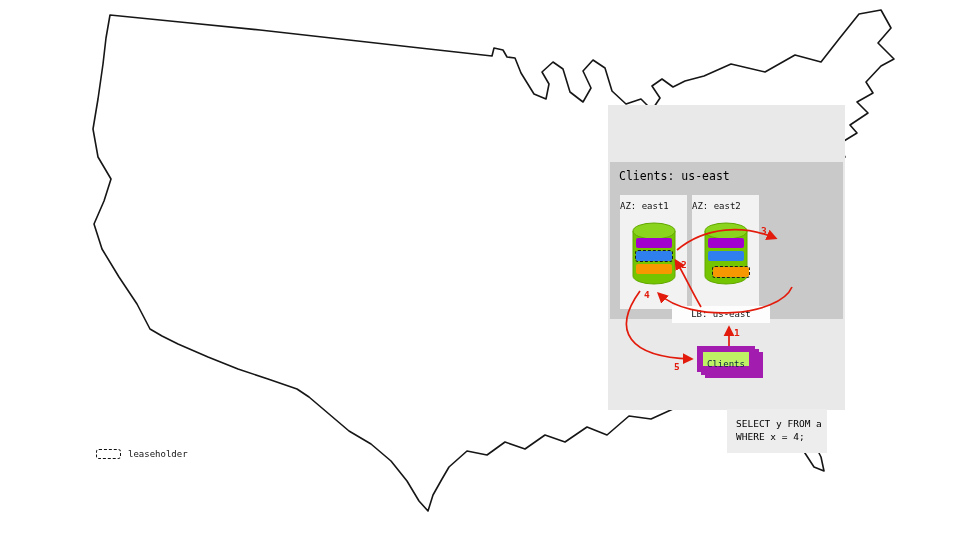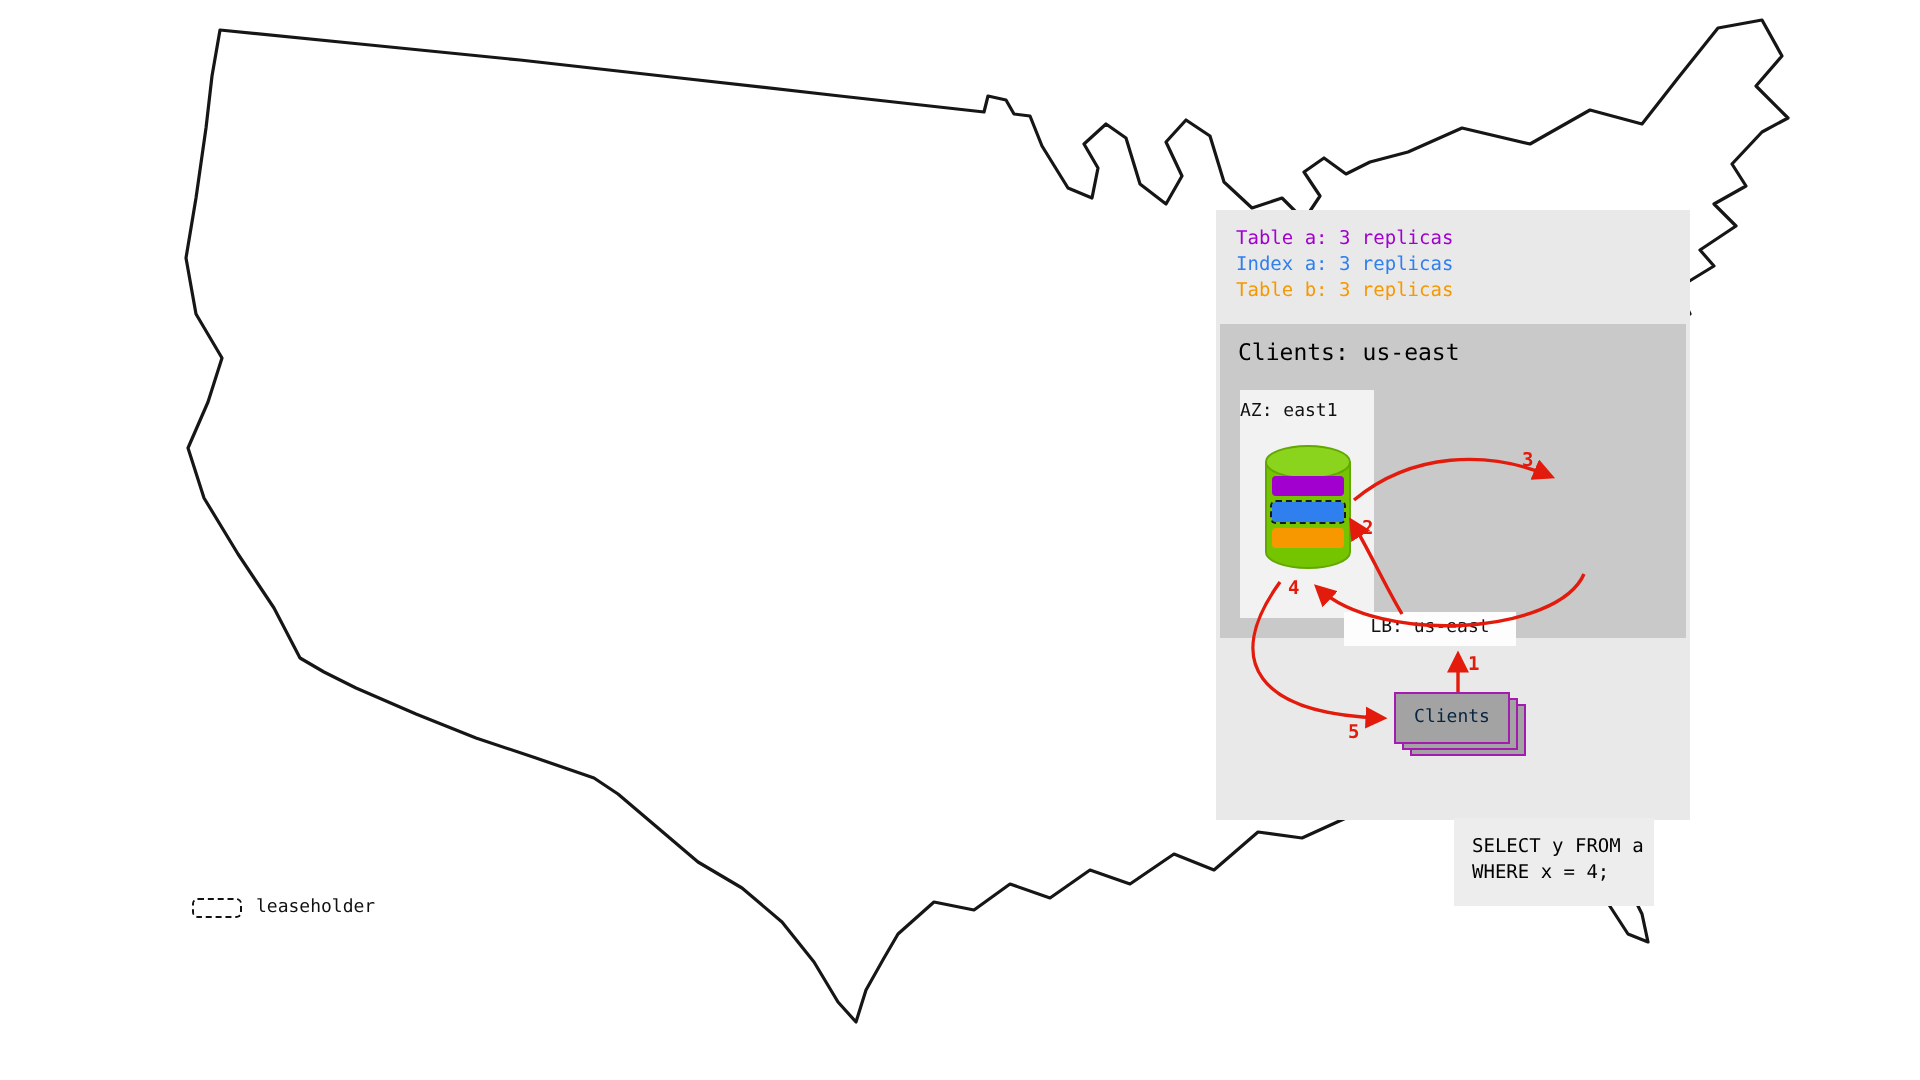--- a/index.html
+++ b/index.html
@@ -25,25 +25,25 @@
   .cyl{position:relative;width:46px;height:64px;margin:10px auto 0}
   .cyl-svg{position:absolute;left:0;top:0}
   .bars{position:absolute;left:5px;top:16px;width:36px;display:flex;flex-direction:column;gap:3px}
   .bar{width:36px;height:10px;border-radius:2px}
   .c-a{background:#a100cf}
   .c-i{background:#2f7fee}
   .c-b{background:#f79800}
   .dashed{outline:1.5px dashed #1b1b1b;outline-offset:0px}
   .dashed.off{transform:translate(5px,3px)}
 
-  .lb{position:absolute;left:64px;top:201px;width:86px;height:17px;background:#fdfdfd;
+  .lb{position:absolute;left:64px;top:201px;width:98px;height:17px;background:#fdfdfd;
       text-align:center;font-size:9px;line-height:17px}
 
   .clients{position:absolute;left:89px;top:241px;width:68px;height:34px}
-  .client-layer{position:absolute;width:58px;height:26px;background:#a3a3a3;border:1px solid #a21caf}
+  .client-layer{position:absolute;width:58px;height:26px;background:#bef264;border:6px solid #a21caf}
   .client-layer.l3{left:8px;top:6px}
   .client-layer.l2{left:4px;top:3px}
   .client-layer.l1{left:0;top:0;text-align:center;font-size:9px;line-height:24px;color:#06233f}
 
   .sql{position:absolute;left:727px;top:409px;width:100px;height:44px;background:#ededed;z-index:1;
        padding:8px 0 0 9px;font-size:9.5px;line-height:13px;color:#000}
 
   .lh-legend{position:absolute;left:96px;top:449px;display:flex;align-items:flex-end;gap:7px;z-index:1;font-size:9px}
   .lh-swatch{display:inline-block;width:25px;height:10px;border:1.5px dashed #111;border-radius:3px;background:#fff}
 
@@ -68,45 +68,54 @@
            L811,217 L817,231 L801,245 L807,259 L791,274 L797,289 L781,304 L787,319 L771,335 L777,351 L764,367 L769,384
            L781,394 L797,414 L811,437 L821,457 L824,471 L814,467 L801,447 L789,427 L775,407 L761,394 L747,389 L729,397 L711,393
            L693,401 L673,409 L651,419 L629,416 L607,435 L587,427 L565,442 L545,435 L525,449 L505,442 L487,455 L467,451 L449,467
            L442,479 L433,495 L428,511 L419,501 L407,481 L391,461 L371,444 L349,431 L329,414 L309,397 L297,389
            L268,379 L238,369 L208,357 L178,344 L162,336
            L150,329 L137,304 L119,277 L102,249 L94,224 L104,201 L111,179 L98,157 L93,129 L98,99 L103,64 L106,38 Z" fill="none" stroke="#161616" stroke-width="1.6" stroke-linejoin="round" stroke-linecap="round"></path>
 </svg>
 
 <div class="panel">
 
-  <div class="legend">
-    <div class="lg table-a">Table a: 3 replicas</div>
-    <div class="lg index-a">Index a: 3 replicas</div>
-    <div class="lg table-b">Table b: 3 replicas</div>
-  </div>
 
   <div class="region">
     <div class="region-title">Clients: us-east</div>
     <div class="az-row">
 
       <div class="az">
         <div class="az-label">AZ: east1</div>
         <div class="cyl">
           <svg class="cyl-svg" width="46" height="64" viewBox="0 0 46 64">
             <path d="M2,9 L2,54 A21,8 0 0 0 44,54 L44,9" fill="#74c500" stroke="#62a800" stroke-width="1"></path>
             <ellipse cx="23" cy="9" rx="21" ry="8" fill="#8bd41e" stroke="#62a800" stroke-width="1"></ellipse>
           </svg>
           <div class="bars">
             <div class="bar c-a"></div>
             <div class="bar c-i dashed"></div>
             <div class="bar c-b"></div>
           </div>
         </div>
       </div>
 
+      <div class="az">
+        <div class="az-label">AZ: east2</div>
+        <div class="cyl">
+          <svg class="cyl-svg" width="46" height="64" viewBox="0 0 46 64">
+            <path d="M2,9 L2,54 A21,8 0 0 0 44,54 L44,9" fill="#74c500" stroke="#62a800" stroke-width="1"></path>
+            <ellipse cx="23" cy="9" rx="21" ry="8" fill="#8bd41e" stroke="#62a800" stroke-width="1"></ellipse>
+          </svg>
+          <div class="bars">
+            <div class="bar c-a"></div>
+            <div class="bar c-i"></div>
+            <div class="bar c-b dashed off"></div>
+          </div>
+        </div>
+      </div>
 
 
     </div>
   </div>
 
   <div class="lb">
     <span>LB: us-east</span>
   </div>
 
   <div class="clients">

